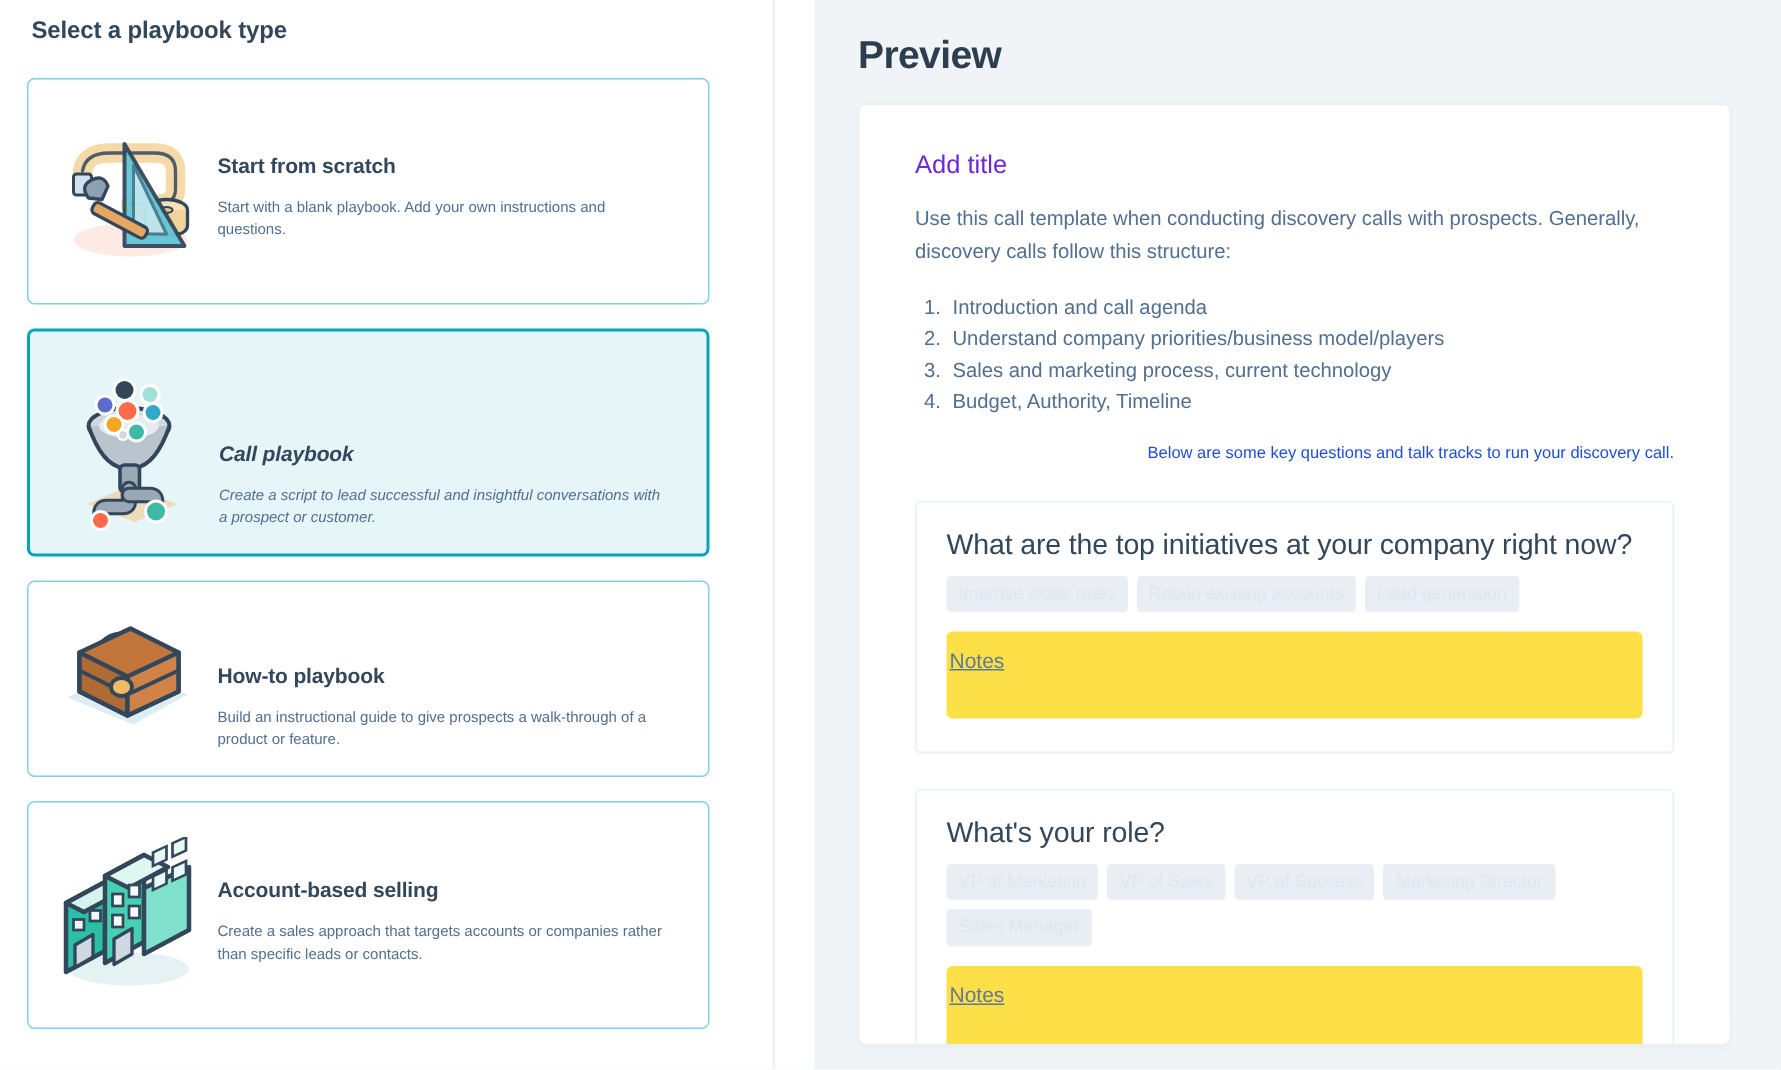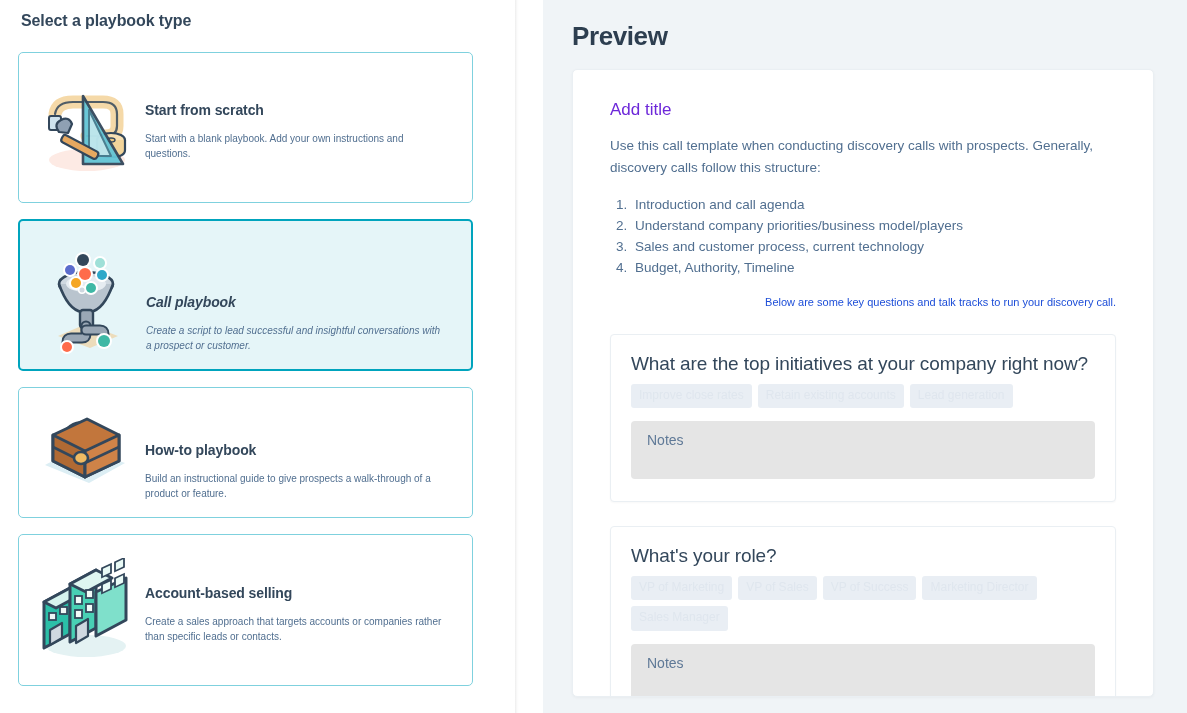--- a/index.html
+++ b/index.html
@@ -155,26 +155,27 @@
   .chip {
     background: #e9eef4;
     color: #dfe6ee;
     font-size: 12px;
     border-radius: 3px;
     padding: 5px 8px 6px 8px;
     line-height: 1.1;
     white-space: nowrap;
   }
   .notes {
-    background: #e5e5e5;
+    background: #fde047;
     border-radius: 4px;
     height: 58px;
-    padding: 11px 16px;
+    padding: 11px 2px;
     font-size: 14px;
     color: #5f7997;
+    text-decoration: underline;
   }
 </style>
 </head>
 <body>
 
 <div id="root">
 
   <div class="left-pane">
     <div class="left-title">Select a playbook type</div>
 
@@ -315,21 +316,21 @@
   <div class="right-pane">
     <div class="preview-title">Preview</div>
 
     <div class="preview-card">
       <div class="add-title">Add title</div>
       <p class="intro-text">Use this call template when conducting discovery calls with prospects. Generally, discovery calls follow this structure:</p>
 
       <ol class="steps">
         <li>Introduction and call agenda</li>
         <li>Understand company priorities/business model/players</li>
-        <li>Sales and customer process, current technology</li>
+        <li>Sales and marketing process, current technology</li>
         <li>Budget, Authority, Timeline</li>
       </ol>
 
       <p class="below-text">Below are some key questions and talk tracks to run your discovery call.</p>
 
       <div class="question-card">
         <div class="question-heading">What are the top initiatives at your company right now?</div>
         <div class="chips">
           <span class="chip">Improve close rates</span>
           <span class="chip">Retain existing accounts</span>

